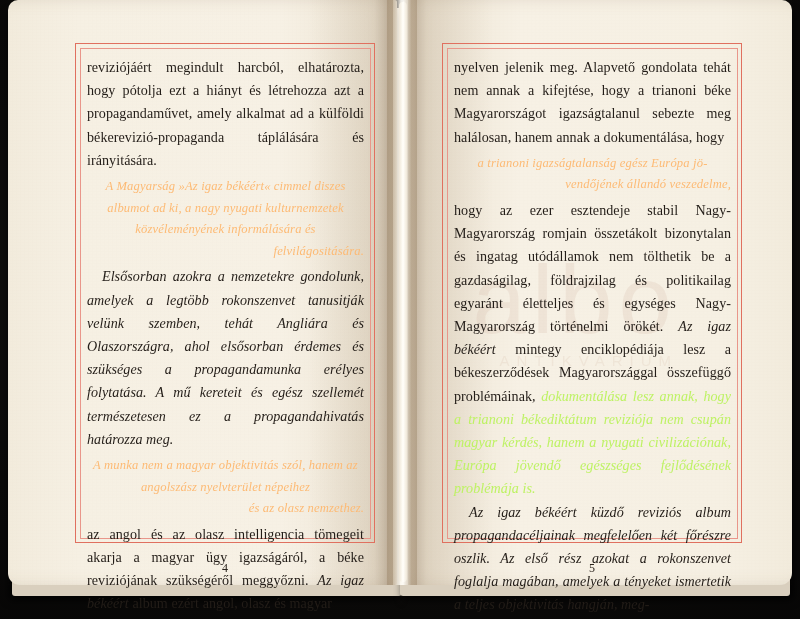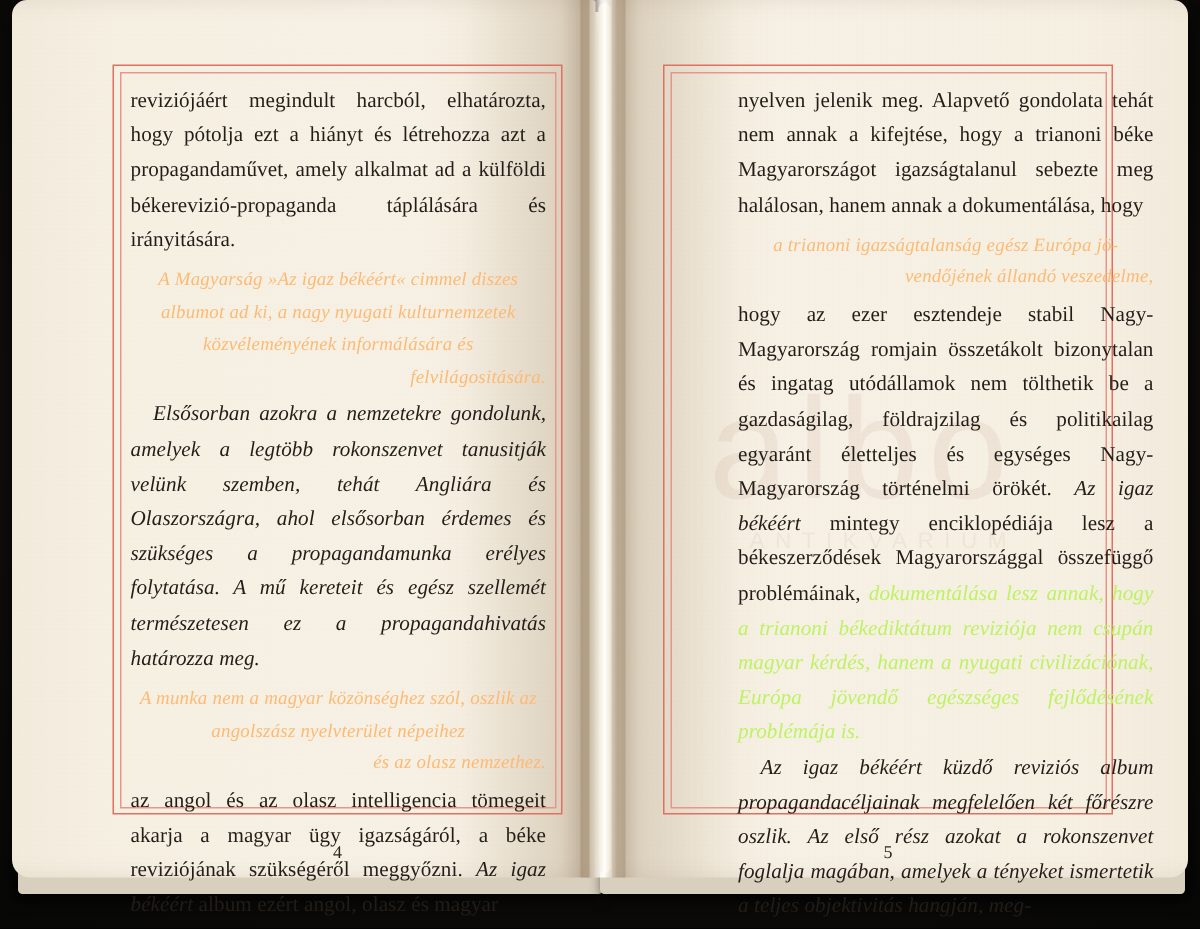--- a/index.html
+++ b/index.html
@@ -138,21 +138,21 @@
     position: absolute;
     box-sizing: border-box;
     color: #231d18;
     font-size: 14.1px;
     line-height: 23.2px;
     text-align: justify;
     text-justify: inter-word;
     letter-spacing: 0.05px;
   }
   .left-text  { left: 79px;  top: 56px; width: 277px; }
-  .right-text { left: 446px; top: 56px; width: 277px; margin-left: 38px; }
+  .right-text { left: 446px; top: 56px; width: 277px; }
 
   .para {
     margin: 0;
   }
   .para.indent { text-indent: 15px; font-style: italic; }
 
   .quote {
     margin: 4px 0 3px 0;
     color: #fdba74;
     font-style: italic;
@@ -262,21 +262,21 @@
       <p class="para">reviziójáért megindult harcból, elhatározta, hogy pótolja ezt a hiányt és létrehozza azt a propagandaművet, amely alkalmat ad a külföldi békerevizió-propaganda táplálására és irányitására.</p>
 
       <div class="quote">
         <span>A Magyarság »Az igaz békéért« cimmel diszes albumot ad ki, a nagy nyugati kulturnemzetek közvéleményének informálására és</span>
         <span class="lastline">felvilágositására.</span>
       </div>
 
       <p class="para indent">Elsősorban azokra a nemzetekre gondolunk, amelyek a legtöbb rokonszenvet tanusitják velünk szemben, tehát Angliára és Olaszországra, ahol elsősorban érdemes és szükséges a propagandamunka erélyes folytatása. A mű kereteit és egész szellemét természetesen ez a propagandahivatás határozza meg.</p>
 
       <div class="quote">
-        <span>A munka nem a magyar közönséghez szól, oszlik az angolszász nyelvterület népeihez</span>
+        <span>A munka nem a magyar objektivitás szól, hanem az angolszász nyelvterület népeihez</span>
         <span class="lastline">és az olasz nemzethez.</span>
       </div>
 
       <p class="para">
         <span>az angol és az olasz intelligencia tömegeit akarja a magyar ügy igazságáról, a béke reviziójának szükségéről meggyőzni. </span><span class="inline-italic">Az igaz békéért</span><span> album ezért angol, olasz és magyar</span>
       </p>
     </div>
 
     <div class="textblock right-text">
       <p class="para">nyelven jelenik meg. Alapvető gondolata tehát nem annak a kifejtése, hogy a trianoni béke Magyarországot igazságtalanul sebezte meg halálosan, hanem annak a dokumentálása, hogy</p>

